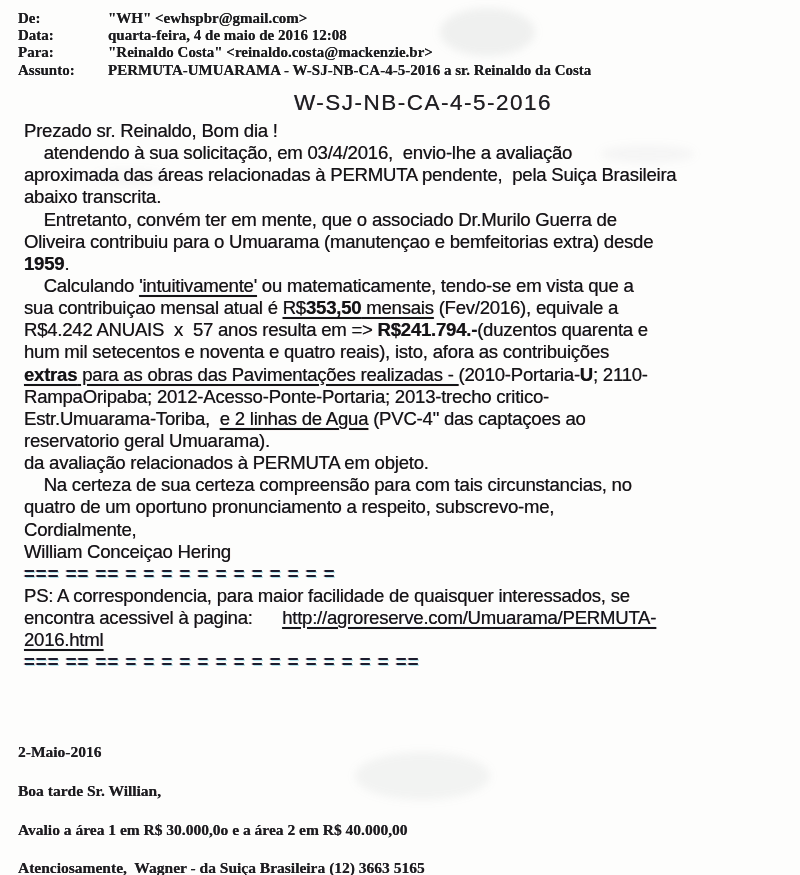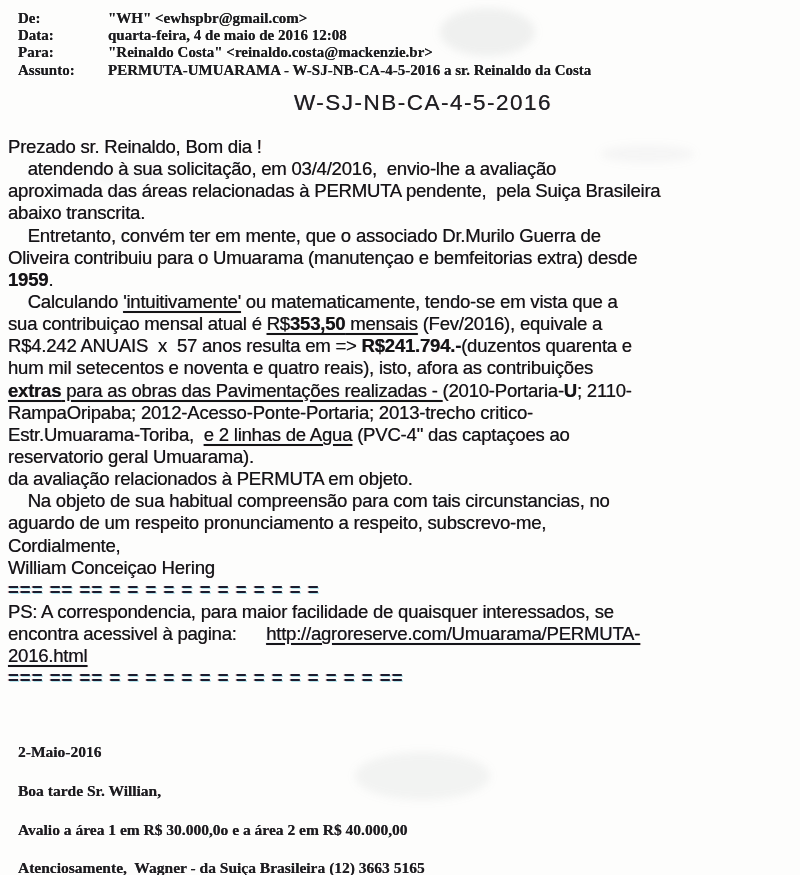--- a/index.html
+++ b/index.html
@@ -24,24 +24,23 @@
 
   .doc-title{
     position:absolute;top:90px;left:0;width:100%;text-align:center;
     transform:translateX(23px);
     font-size:22.5px;letter-spacing:1.5px;color:#1f1f22;
     text-shadow:.6px .3px 0 rgba(140,40,20,.14), -.6px -.3px 0 rgba(30,50,150,.14), 0 0 .5px rgba(0,0,0,.6);
   }
 
   
   .email-body{
-    position:absolute;left:8px;top:120px;width:772px;
+    position:absolute;left:24px;top:120px;width:772px;
     font-size:18.6px;line-height:22.15px;letter-spacing:-.25px;color:#141416;
     text-shadow:.6px .3px 0 rgba(150,40,20,.12), -.6px -.3px 0 rgba(30,50,150,.12), 0 0 .5px rgba(0,0,0,.55);
-    margin-top:16px;
   }
   .bline{white-space:pre;height:22.15px;}
   .b{font-weight:bold;text-align:right;}
   .u{text-decoration:underline;text-decoration-thickness:1.8px;text-underline-offset:2.5px;}
   .link{color:#15151a;cursor:pointer;}
   .sm{font-size:16px;font-weight:bold;letter-spacing:-.2px;}
   .eq{
     font-weight:bold;letter-spacing:1px;color:#1c1c2e;
     text-shadow:1px 1px 0 rgba(0,170,200,.28), -1px 0 0 rgba(160,30,30,.28);
   }
@@ -94,22 +93,22 @@
     <div class="bline"><span class="b">1959</span><span>.</span></div>
     <div class="bline"><span>    Calculando </span><span class="u">'intuitivamente'</span><span> ou matematicamente, tendo-se em vista que a</span></div>
     <div class="bline"><span>sua contribuiçao mensal atual é </span><span class="u">R$</span><span class="b u">353,50</span><span class="u"> mensais</span><span> (Fev/2016), equivale a</span></div>
     <div class="bline"><span>R$4.242 ANUAIS  x  57 anos resulta em =&gt; </span><span class="b">R$241.794.-</span><span>(duzentos quarenta e</span></div>
     <div class="bline"><span>hum mil setecentos e noventa e quatro reais), isto, afora as contribuições</span></div>
     <div class="bline"><span class="b u">extras</span><span class="u"> para as obras das Pavimentações realizadas - </span><span>(2010-Portaria-</span><span class="b">U</span><span>; 2110-</span></div>
     <div class="bline"><span>RampaOripaba; 2012-Acesso-Ponte-Portaria; 2013-trecho critico-</span></div>
     <div class="bline"><span>Estr.Umuarama-Toriba,  </span><span class="u">e 2 linhas de Agua</span><span> (PVC-4" das captaçoes ao</span></div>
     <div class="bline"><span>reservatorio geral Umuarama).</span></div>
     <div class="bline"><span>da avaliação relacionados à PERMUTA em objeto.</span></div>
-    <div class="bline"><span>    Na objeto de sua habitual compreensão para com tais circunstancias, no</span></div>
-    <div class="bline"><span>aguardo de um respeito pronunciamento a respeito, subscrevo-me,</span></div>
+    <div class="bline"><span>    Na certeza de sua certeza compreensão para com tais circunstancias, no</span></div>
+    <div class="bline"><span>quatro de um oportuno pronunciamento a respeito, subscrevo-me,</span></div>
     <div class="bline"><span>Cordialmente,</span></div>
     <div class="bline"><span>William Conceiçao Hering</span></div>
     <div class="bline eq"><span>=== == == = = = = = = = = = = = =</span></div>
     <div class="bline"><span>PS: A correspondencia, para maior facilidade de quaisquer interessados, se</span></div>
     <div class="bline"><span>encontra acessivel à pagina:      </span><span class="u link">http://agroreserve.com/Umuarama/PERMUTA-</span></div>
     <div class="bline"><span class="u link">2016.html</span></div>
     <div class="bline eq"><span>=== == == = = = = = = = = = = = = = = = ==</span></div>
   </div>
 
 <div class="reply">

